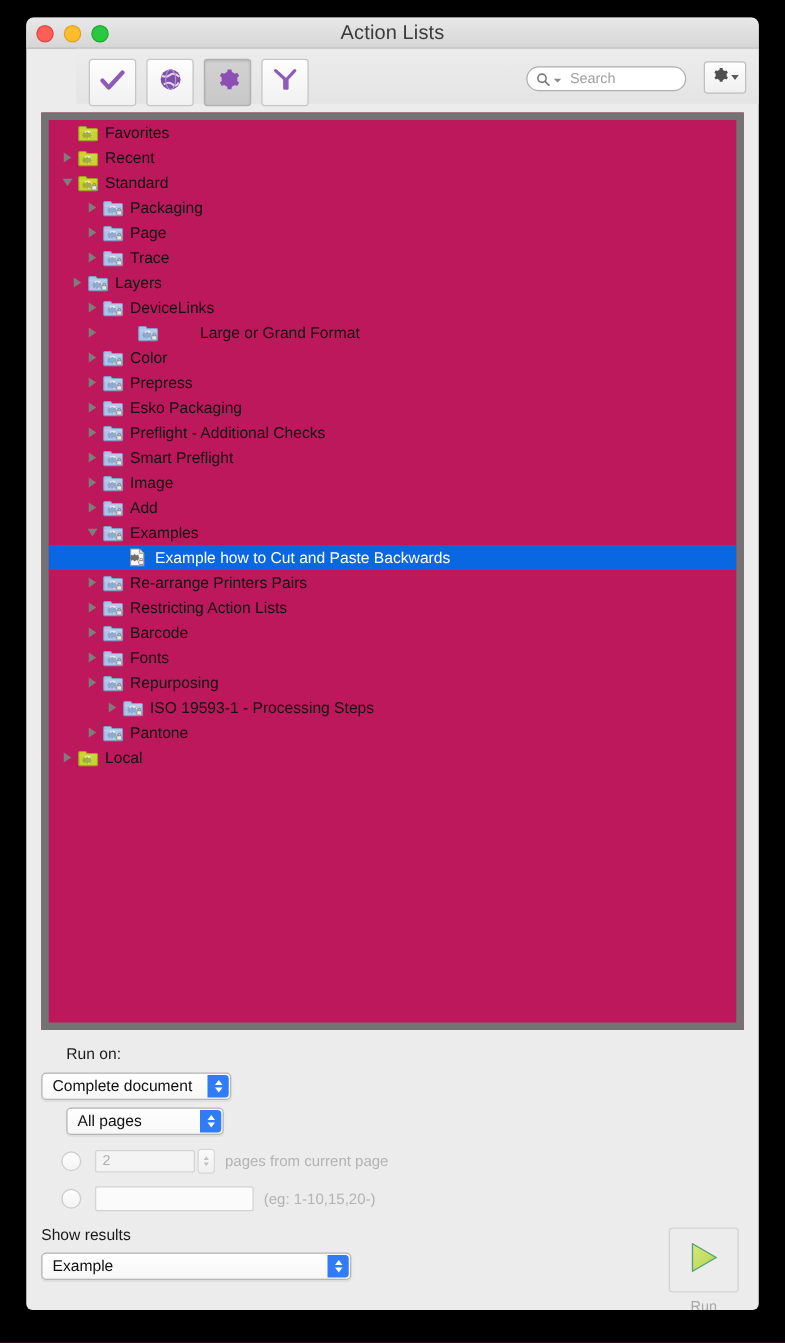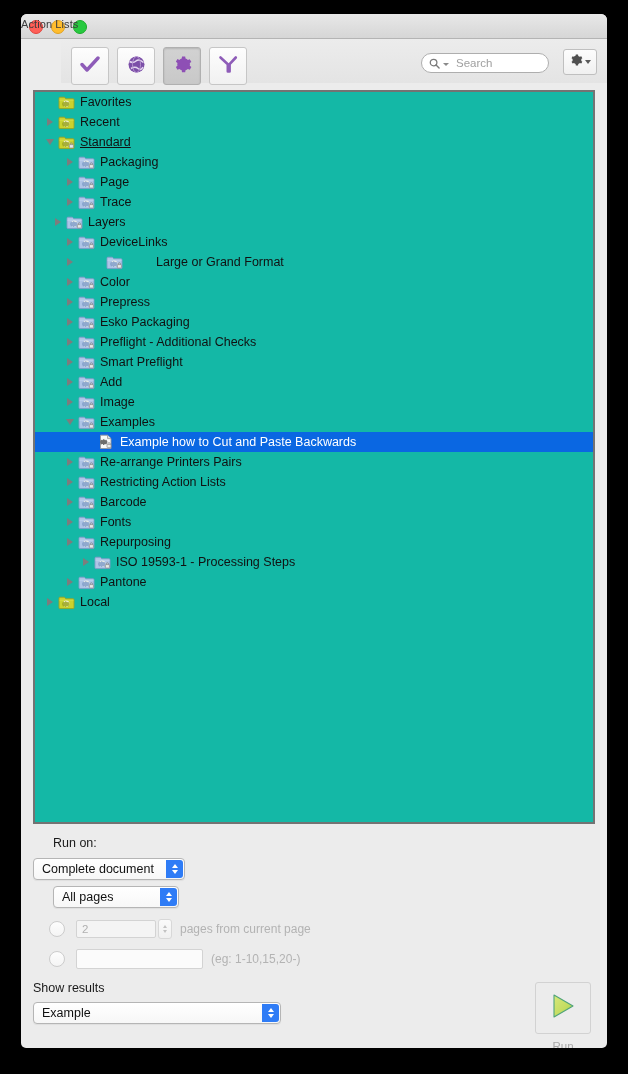--- a/index.html
+++ b/index.html
@@ -26,21 +26,22 @@
     background: linear-gradient(to bottom, #e8e8e8 0%, #d6d6d6 100%);
     border-bottom: 1px solid #b4b4b4;
   }
   .lights { position: absolute; left: 8px; top: 6px; display: flex; gap: 8px; }
   .light { width: 12px; height: 12px; border-radius: 50%; }
   .light.red    { background: #ff5f57; border: 0.5px solid #e0443e; }
   .light.yellow { background: #ffbd2e; border: 0.5px solid #dea123; }
   .light.green  { background: #28c940; border: 0.5px solid #1aab29; }
   .title {
     position: absolute; left: 0; right: 0; top: 4px;
-    font-size: 11px; color: #3b3b3b;
+    text-align: center;
+    font-size: 16px; color: #3b3b3b;
     letter-spacing: 0.1px;
   }
   
   .toolbar {
     position: relative;
     height: 44px;
     background: linear-gradient(to bottom, #ececec 0%, #e4e4e4 100%);
     margin-left: 40px;
   }
   .tool-group { position: absolute; left: 10px; top: 8px; display: flex; gap: 8px; }
@@ -90,22 +91,22 @@
     width: 0; height: 0;
     border-left: 3px solid transparent;
     border-right: 3px solid transparent;
     border-top: 4px solid #5a5a5a;
   }
   
   .listpanel {
     position: absolute;
     left: 12px; top: 76px;
     width: 562px; height: 734px;
-    background: #14b8a6;
-    border: 2px solid #737373;
+    background: #be185d;
+    border: 6px solid #737373;
     box-sizing: border-box;
     overflow: hidden;
   }
   .row {
     height: 20px;
     display: flex; align-items: center;
     font-size: 12.5px; color: #111;
     white-space: nowrap;
     position: relative;
   }
@@ -317,21 +318,21 @@
         <span class="ic">
           <svg width="17" height="15" viewBox="0 0 17 15">
             <path d="M1 3.2 A1 1 0 012 2.2 H6.4 L7.8 3.8 H15 A1 1 0 0116 4.8 V12.6 A1 1 0 0115 13.6 H2 A1 1 0 011 12.6 Z" fill="#c9d22e" stroke="#9aa321" stroke-width="0.9"></path>
             <path d="M1.4 4.6 H15.6 V6.1 H1.4 Z" fill="#d6de4c" opacity="0.55"></path>
             <circle cx="8.3" cy="8.6" r="3.1" fill="#f2f2e6" opacity="0.92"></circle>
             <path fill="#9aa321" d="M8.3 6.9a1.7 1.7 0 100 3.4 1.7 1.7 0 000-3.4zm3.1 1.7l-.7-.5.2-.9-.9-.5-.6.6-.8-.2-.4-.8h-1l-.4.8-.8.2-.6-.6-.9.5.2.9-.7.5v1l.7.5-.2.9.9.5.6-.6.8.2.4.8h1l.4-.8.8-.2.6.6.9-.5-.2-.9.7-.5z" opacity="0.85"></path>
           </svg>
         </span>
         <span class="lbl">Recent</span>
       </div>
-      <div class="row" style="padding-left: 8px; text-decoration: underline;">
+      <div class="row" style="padding-left: 8px;">
         <span class="tw">
           <span class="tri open"></span>
         </span>
         <span class="ic">
           <svg width="17" height="15" viewBox="0 0 17 15">
             <path d="M1 3.2 A1 1 0 012 2.2 H6.4 L7.8 3.8 H15 A1 1 0 0116 4.8 V12.6 A1 1 0 0115 13.6 H2 A1 1 0 011 12.6 Z" fill="#c9d22e" stroke="#9aa321" stroke-width="0.9"></path>
             <path d="M1.4 4.6 H15.6 V6.1 H1.4 Z" fill="#d6de4c" opacity="0.55"></path>
             <circle cx="8.3" cy="8.6" r="3.1" fill="#f2f2e6" opacity="0.92"></circle>
             <path fill="#9aa321" d="M8.3 6.9a1.7 1.7 0 100 3.4 1.7 1.7 0 000-3.4zm3.1 1.7l-.7-.5.2-.9-.9-.5-.6.6-.8-.2-.4-.8h-1l-.4.8-.8.2-.6-.6-.9.5.2.9-.7.5v1l.7.5-.2.9.9.5.6-.6.8.2.4.8h1l.4-.8.8-.2.6.6.9-.5-.2-.9.7-.5z" opacity="0.85"></path>
             <rect x="11.4" y="9.6" width="4" height="3.4" rx="0.6" fill="#e8e8e8" stroke="#8a8a8a" stroke-width="0.7"></rect>
@@ -523,37 +524,37 @@
         <span class="ic">
           <svg width="17" height="15" viewBox="0 0 17 15">
             <path d="M1 3.2 A1 1 0 012 2.2 H6.4 L7.8 3.8 H15 A1 1 0 0116 4.8 V12.6 A1 1 0 0115 13.6 H2 A1 1 0 011 12.6 Z" fill="#aec4e6" stroke="#7f9cc9" stroke-width="0.9"></path>
             <path d="M1.4 4.6 H15.6 V6.1 H1.4 Z" fill="#c3d5ef" opacity="0.55"></path>
             <circle cx="8.3" cy="8.6" r="3.1" fill="#f2f2e6" opacity="0.92"></circle>
             <path fill="#7f9cc9" d="M8.3 6.9a1.7 1.7 0 100 3.4 1.7 1.7 0 000-3.4zm3.1 1.7l-.7-.5.2-.9-.9-.5-.6.6-.8-.2-.4-.8h-1l-.4.8-.8.2-.6-.6-.9.5.2.9-.7.5v1l.7.5-.2.9.9.5.6-.6.8.2.4.8h1l.4-.8.8-.2.6.6.9-.5-.2-.9.7-.5z" opacity="0.85"></path>
             <rect x="11.4" y="9.6" width="4" height="3.4" rx="0.6" fill="#e8e8e8" stroke="#8a8a8a" stroke-width="0.7"></rect>
             <path d="M12.3 9.6 V8.8 a1.1 1.1 0 012.2 0 V9.6" stroke="#8a8a8a" stroke-width="0.8" fill="none"></path>
           </svg>
         </span>
+        <span class="lbl">Image</span>
+      </div>
+      <div class="row" style="padding-left: 28px;">
+        <span class="tw">
+          <span class="tri"></span>
+        </span>
+        <span class="ic">
+          <svg width="17" height="15" viewBox="0 0 17 15">
+            <path d="M1 3.2 A1 1 0 012 2.2 H6.4 L7.8 3.8 H15 A1 1 0 0116 4.8 V12.6 A1 1 0 0115 13.6 H2 A1 1 0 011 12.6 Z" fill="#aec4e6" stroke="#7f9cc9" stroke-width="0.9"></path>
+            <path d="M1.4 4.6 H15.6 V6.1 H1.4 Z" fill="#c3d5ef" opacity="0.55"></path>
+            <circle cx="8.3" cy="8.6" r="3.1" fill="#f2f2e6" opacity="0.92"></circle>
+            <path fill="#7f9cc9" d="M8.3 6.9a1.7 1.7 0 100 3.4 1.7 1.7 0 000-3.4zm3.1 1.7l-.7-.5.2-.9-.9-.5-.6.6-.8-.2-.4-.8h-1l-.4.8-.8.2-.6-.6-.9.5.2.9-.7.5v1l.7.5-.2.9.9.5.6-.6.8.2.4.8h1l.4-.8.8-.2.6.6.9-.5-.2-.9.7-.5z" opacity="0.85"></path>
+            <rect x="11.4" y="9.6" width="4" height="3.4" rx="0.6" fill="#e8e8e8" stroke="#8a8a8a" stroke-width="0.7"></rect>
+            <path d="M12.3 9.6 V8.8 a1.1 1.1 0 012.2 0 V9.6" stroke="#8a8a8a" stroke-width="0.8" fill="none"></path>
+          </svg>
+        </span>
         <span class="lbl">Add</span>
-      </div>
-      <div class="row" style="padding-left: 28px;">
-        <span class="tw">
-          <span class="tri"></span>
-        </span>
-        <span class="ic">
-          <svg width="17" height="15" viewBox="0 0 17 15">
-            <path d="M1 3.2 A1 1 0 012 2.2 H6.4 L7.8 3.8 H15 A1 1 0 0116 4.8 V12.6 A1 1 0 0115 13.6 H2 A1 1 0 011 12.6 Z" fill="#aec4e6" stroke="#7f9cc9" stroke-width="0.9"></path>
-            <path d="M1.4 4.6 H15.6 V6.1 H1.4 Z" fill="#c3d5ef" opacity="0.55"></path>
-            <circle cx="8.3" cy="8.6" r="3.1" fill="#f2f2e6" opacity="0.92"></circle>
-            <path fill="#7f9cc9" d="M8.3 6.9a1.7 1.7 0 100 3.4 1.7 1.7 0 000-3.4zm3.1 1.7l-.7-.5.2-.9-.9-.5-.6.6-.8-.2-.4-.8h-1l-.4.8-.8.2-.6-.6-.9.5.2.9-.7.5v1l.7.5-.2.9.9.5.6-.6.8.2.4.8h1l.4-.8.8-.2.6.6.9-.5-.2-.9.7-.5z" opacity="0.85"></path>
-            <rect x="11.4" y="9.6" width="4" height="3.4" rx="0.6" fill="#e8e8e8" stroke="#8a8a8a" stroke-width="0.7"></rect>
-            <path d="M12.3 9.6 V8.8 a1.1 1.1 0 012.2 0 V9.6" stroke="#8a8a8a" stroke-width="0.8" fill="none"></path>
-          </svg>
-        </span>
-        <span class="lbl">Image</span>
       </div>
       <div class="row" style="padding-left: 28px;">
         <span class="tw">
           <span class="tri open"></span>
         </span>
         <span class="ic">
           <svg width="17" height="15" viewBox="0 0 17 15">
             <path d="M1 3.2 A1 1 0 012 2.2 H6.4 L7.8 3.8 H15 A1 1 0 0116 4.8 V12.6 A1 1 0 0115 13.6 H2 A1 1 0 011 12.6 Z" fill="#aec4e6" stroke="#7f9cc9" stroke-width="0.9"></path>
             <path d="M1.4 4.6 H15.6 V6.1 H1.4 Z" fill="#c3d5ef" opacity="0.55"></path>
             <circle cx="8.3" cy="8.6" r="3.1" fill="#f2f2e6" opacity="0.92"></circle>

